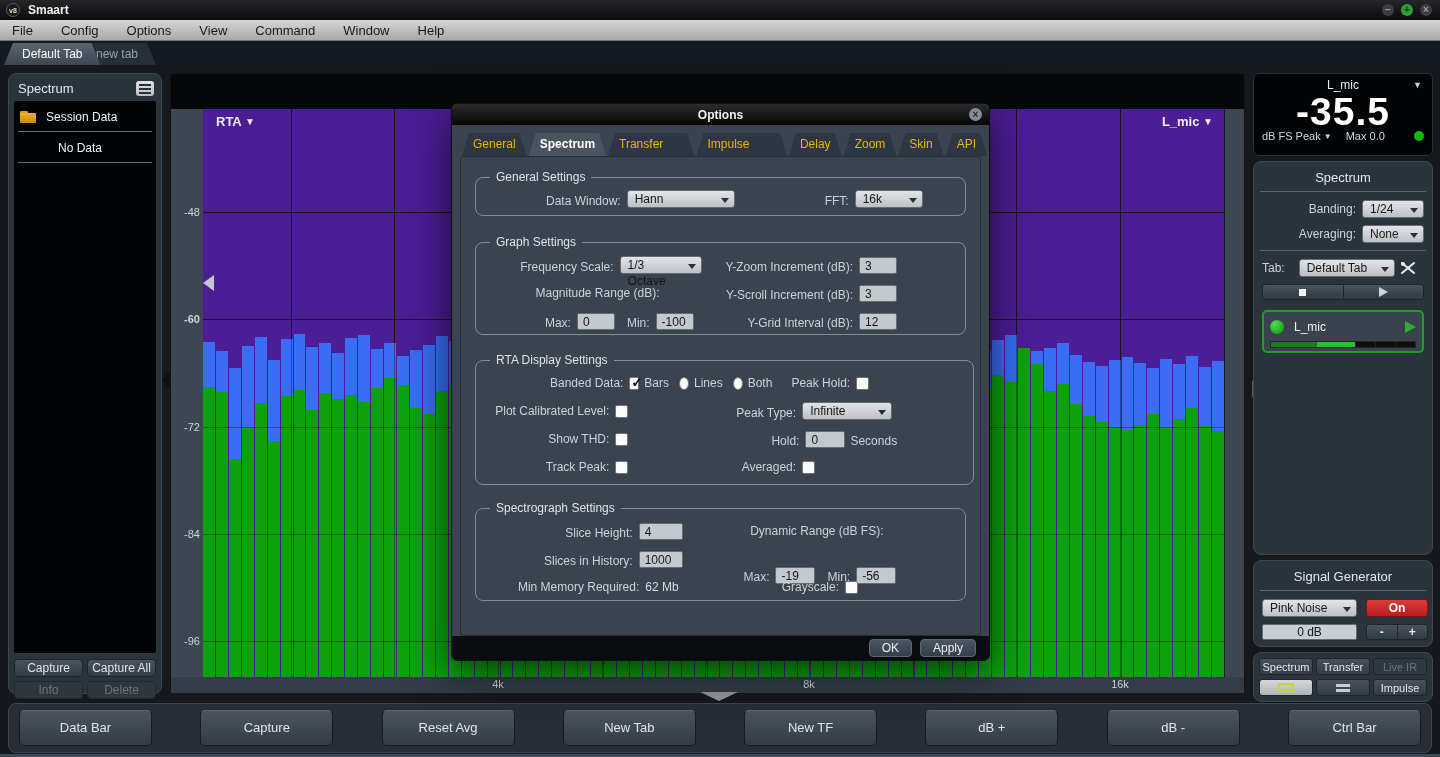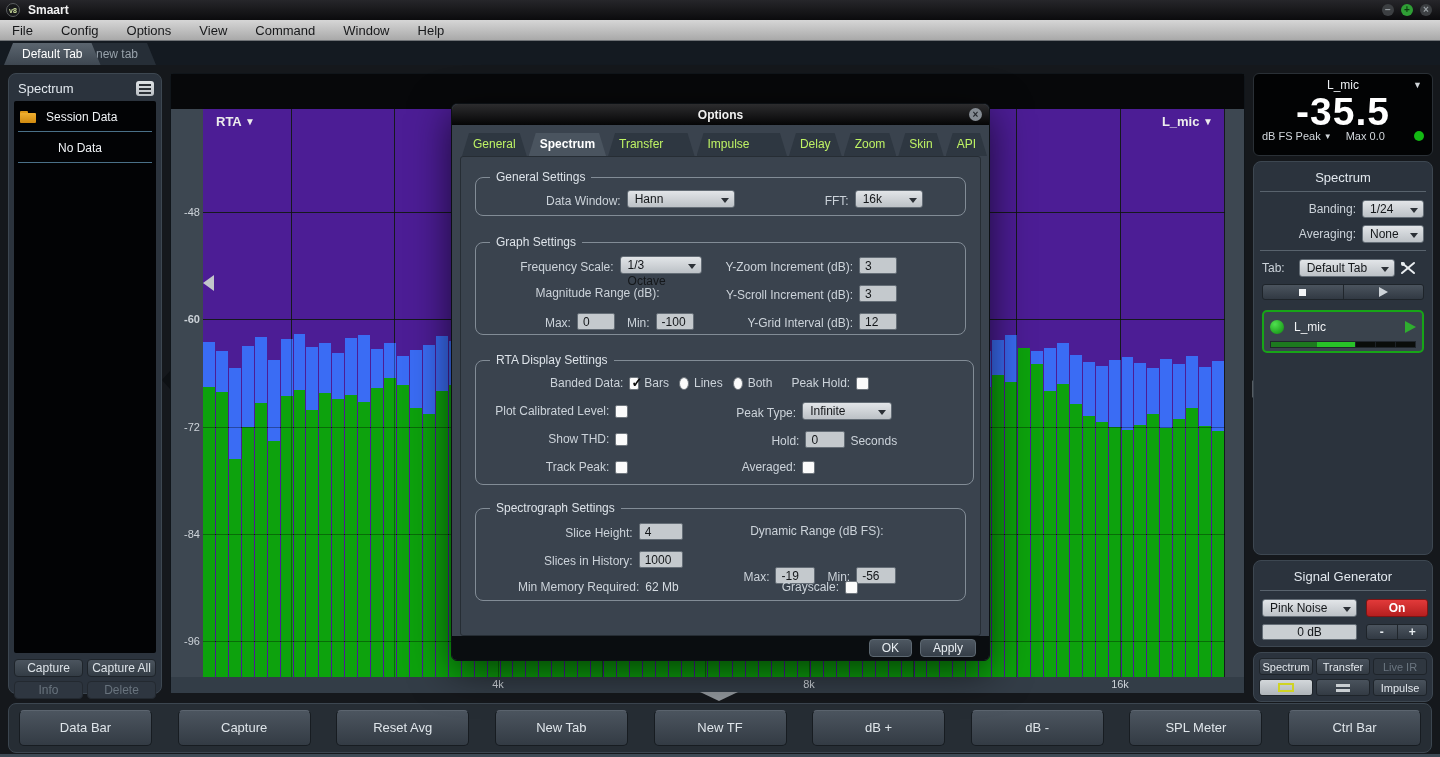--- a/index.html
+++ b/index.html
@@ -82,21 +82,21 @@
   .dialog { position:absolute; left:451px; top:103px; width:539px; height:558px;
     background:#3a434e; border:1px solid #0c1014; border-radius:6px;
     box-shadow:0 10px 40px rgba(0,0,0,0.65); z-index:50; }
   .dlg-title { height:21px; background:linear-gradient(#2c2c2e,#050506); border-radius:6px 6px 0 0;
     display:flex; align-items:center; justify-content:center; position:relative; }
   .dlg-title-text { color:#f0f0f0; font-size:12px; font-weight:bold; }
   .dlg-close { position:absolute; right:7px; top:4px; width:13px; height:13px; border-radius:50%;
     background:#858c93; color:#23272c; font-size:10px; line-height:13px; text-align:center; font-weight:bold; }
   .dlg-tabs { position:absolute; left:10px; top:29px; height:23px; display:flex; }
   .dlg-tab { height:23px; line-height:23px; font-size:12px; padding:0 11px; margin-right:2px;
-    clip-path:polygon(7px 0, calc(100% - 7px) 0, 100% 100%, 0 100%); background:#2e3741; color:#bef264; }
+    clip-path:polygon(7px 0, calc(100% - 7px) 0, 100% 100%, 0 100%); background:#2e3741; color:#eab308; }
   .dlg-tab.active { background:#4a545f; color:#ffffff; font-weight:bold; }
   .dlg-content { position:absolute; left:8px; right:8px; top:52px; height:480px;
     background:#3a434e; border:1px solid #262d34; border-radius:3px; }
   fieldset { border:1px solid #828c96; border-radius:8px; margin:0 14px; padding:2px 8px 6px 8px; }
   fieldset legend { font-size:12px; color:#dde3e9; padding:0 6px; margin-left:6px; }
   .fs-gs { margin-top:13px; height:46px; }
   .fs-graph { margin-top:19px; height:100px; }
   .fs-rta { margin-top:18px; height:132px; }
   .fs-spec { margin-top:16px; height:100px; }
   .frow { display:flex; height:28px; align-items:center; }
@@ -710,16 +710,15 @@
 </div>
 
 <div class="bottom-bar">
     <div class="bb-btn">Data Bar</div>
     <div class="bb-btn">Capture</div>
     <div class="bb-btn">Reset Avg</div>
     <div class="bb-btn">New Tab</div>
     <div class="bb-btn">New TF</div>
     <div class="bb-btn">dB +</div>
     <div class="bb-btn">dB -</div>
-    <div class="bb-btn">SPL Meter</div>
     <div class="bb-btn">Ctrl Bar</div>
   </div>
 <div class="bottom-edge"></div>
 
 </body></html>

